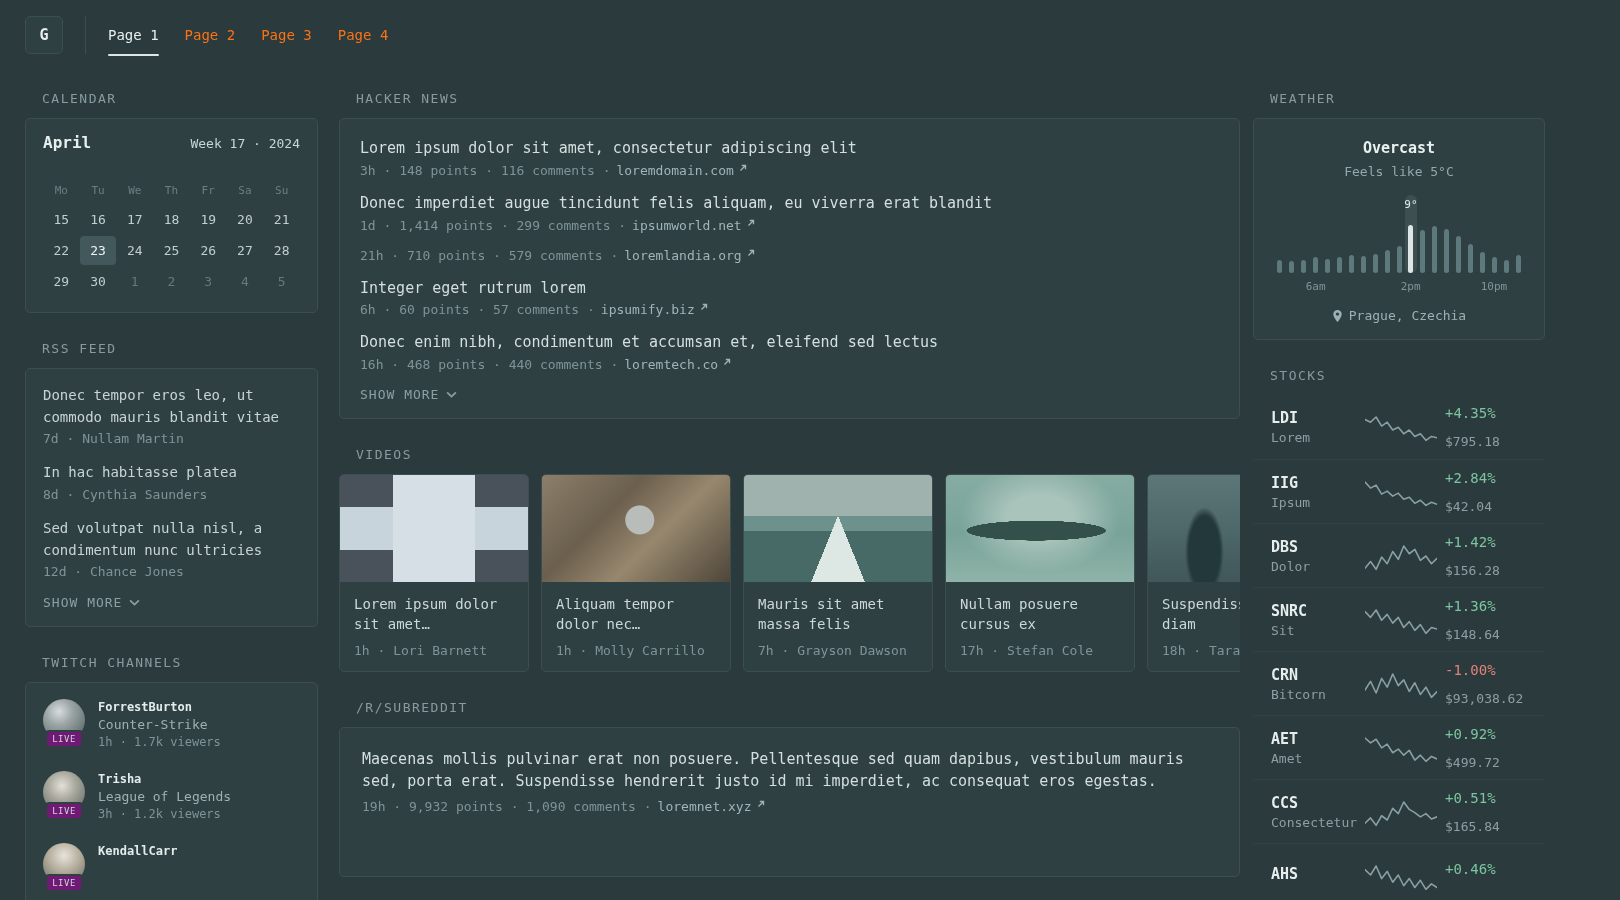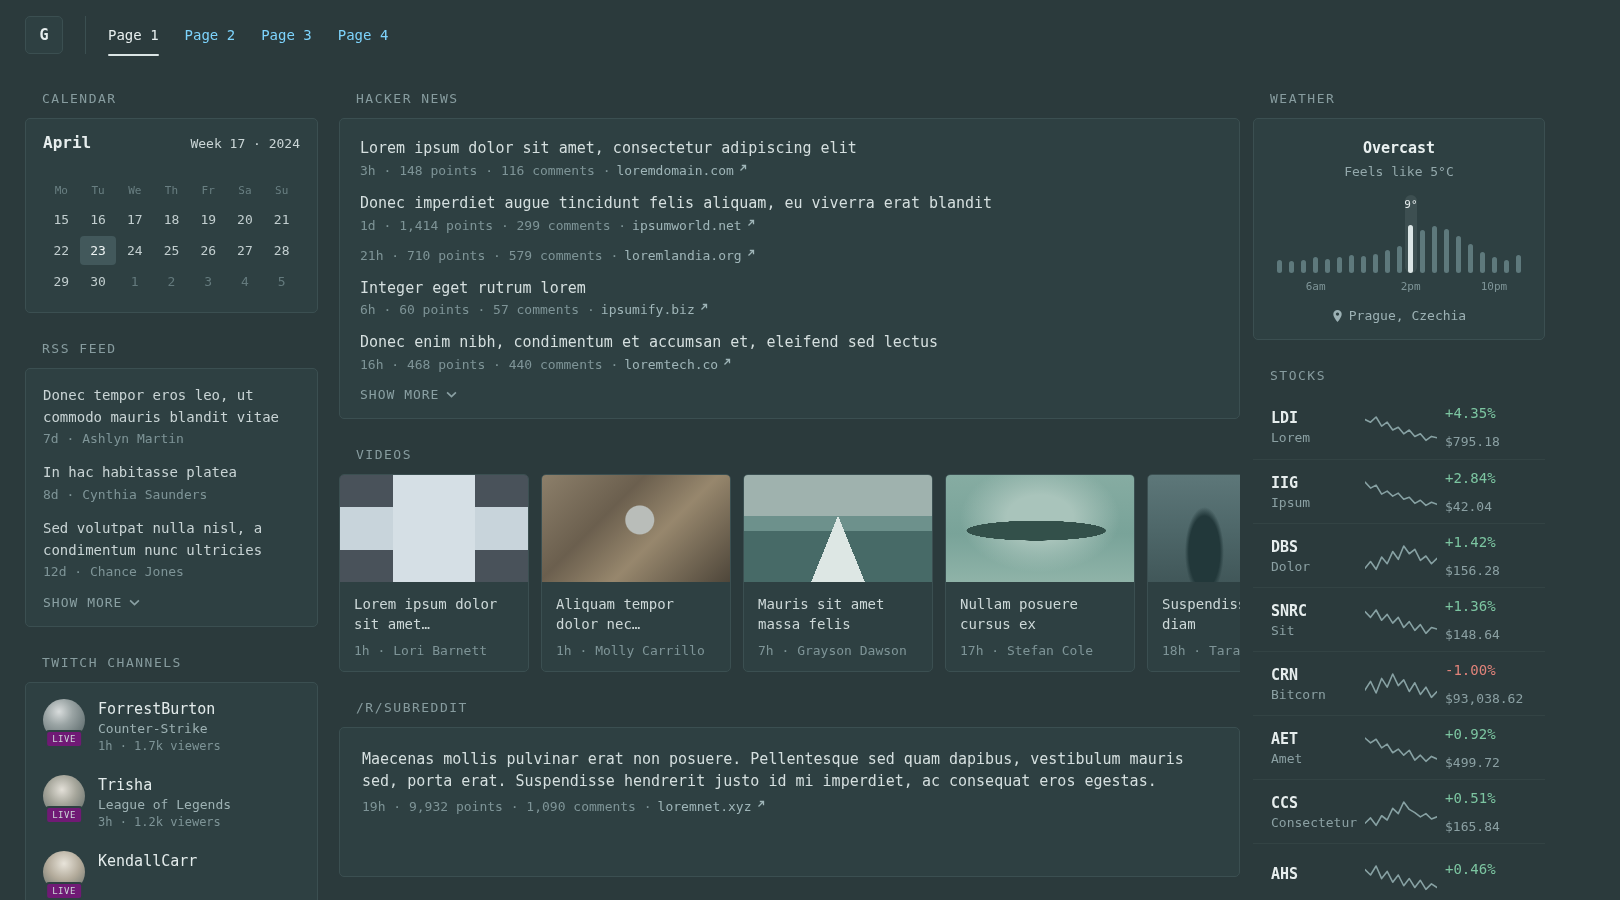--- a/index.html
+++ b/index.html
@@ -11,21 +11,21 @@
   }
   a{text-decoration:none;color:inherit;cursor:pointer}
   button{font:inherit;background:none;border:0;color:inherit;cursor:pointer;padding:0}
 
   
   .topbar{height:70px;display:flex;align-items:center;padding:0 25px}
   .logo{width:38px;height:38px;background:#2e4042;border:1px solid #3b4f51;border-radius:5px;
         display:flex;align-items:center;justify-content:center;font-size:15px;font-weight:bold;color:#e7eeee}
   .vsep{width:1px;height:38px;background:#3b4f51;margin:0 22px}
   .tabs{display:flex;gap:26px;height:100%;align-items:center}
-  .tab{font-size:14px;color:#7dd3fc;position:relative;height:100%;display:flex;align-items:center}
+  .tab{font-size:14px;color:#f97316;position:relative;height:100%;display:flex;align-items:center}
   .tab.active{color:#e7eeee}
   .tab.active::after{content:"";position:absolute;left:0;right:0;bottom:14px;height:2px;background:#dbe5e5;border-radius:1px}
 
   
   .main{display:flex;align-items:flex-start;padding:21px 75px 0 25px}
   .col-left{width:293px;margin-right:21px;flex:none}
   .col-mid{width:901px;margin-right:13px;flex:none}
   .col-right{width:292px;flex:none}
   .widget{margin-bottom:28px}
   .wtitle{font-size:13px;font-weight:normal;letter-spacing:1.5px;color:#879c9f;margin:0 0 12px 17px}
@@ -57,21 +57,21 @@
   .tw-row{display:flex;gap:13px;margin-bottom:22px;align-items:flex-start}
   .tw-row:last-child{margin-bottom:0}
   .tw-av-wrap{position:relative;flex:none;width:42px;height:42px}
   .tw-av{display:block;width:42px;height:42px;border-radius:50%}
   .av1{background:radial-gradient(circle at 38% 30%,#d8dcdc 0%,#9aa4a4 35%,#49585a 100%)}
   .av2{background:radial-gradient(circle at 45% 35%,#e3e0d8 0%,#a7a79c 40%,#54605e 100%)}
   .av3{background:radial-gradient(circle at 50% 30%,#e8e4da 0%,#b3ab9b 45%,#5c6662 100%)}
   .tw-badge{position:absolute;left:50%;transform:translateX(-50%);bottom:-7px;background:#701a75;color:#ccd7d8;
             font-size:9px;letter-spacing:.5px;padding:2px 5px;border-radius:4px;border:2px solid #2e4042}
   .tw-info{display:flex;flex-direction:column;gap:3px;padding-top:1px;min-width:0}
-  .tw-name{font-size:15px;color:#e3ebeb;font-weight:normal}
+  .tw-name{font-size:12px;color:#e3ebeb;font-weight:bold}
   .tw-game{font-size:13px;color:#9db1b3}
   .tw-meta{font-size:12px;color:#7e9497}
 
   
   .hn-card{padding:19px 20px 16px}
   .hn-item{margin-bottom:15px}
   .hn-title{display:block;font-size:15px;line-height:1.45;color:#d5dfdf;margin-bottom:3px}
   .hn-meta{font-size:13px;color:#7e9497;display:flex;gap:6px;align-items:center;flex-wrap:wrap}
   .meta-link{color:#9fb5b8;display:inline-flex;gap:4px}
   .ne{width:10px;height:10px;stroke:currentColor;fill:none;stroke-width:1.3}
@@ -190,21 +190,21 @@
           <span class="cal-cell dim">5</span>
         </div>
       </div>
     </div>
 
     <div class="widget">
       <h2 class="wtitle">RSS FEED</h2>
       <div class="card rss-card">
         <article class="feed-item">
           <a class="feed-title">Donec tempor eros leo, ut commodo mauris blandit vitae</a>
-          <div class="feed-meta">7d · Ashlyn Martin</div>
+          <div class="feed-meta">7d · Nullam Martin</div>
         </article>
         <article class="feed-item">
           <a class="feed-title">In hac habitasse platea</a>
           <div class="feed-meta">8d · Cynthia Saunders</div>
         </article>
         <article class="feed-item">
           <a class="feed-title">Sed volutpat nulla nisl, a condimentum nunc ultricies</a>
           <div class="feed-meta">12d · Chance Jones</div>
         </article>
         <button class="show-more">

